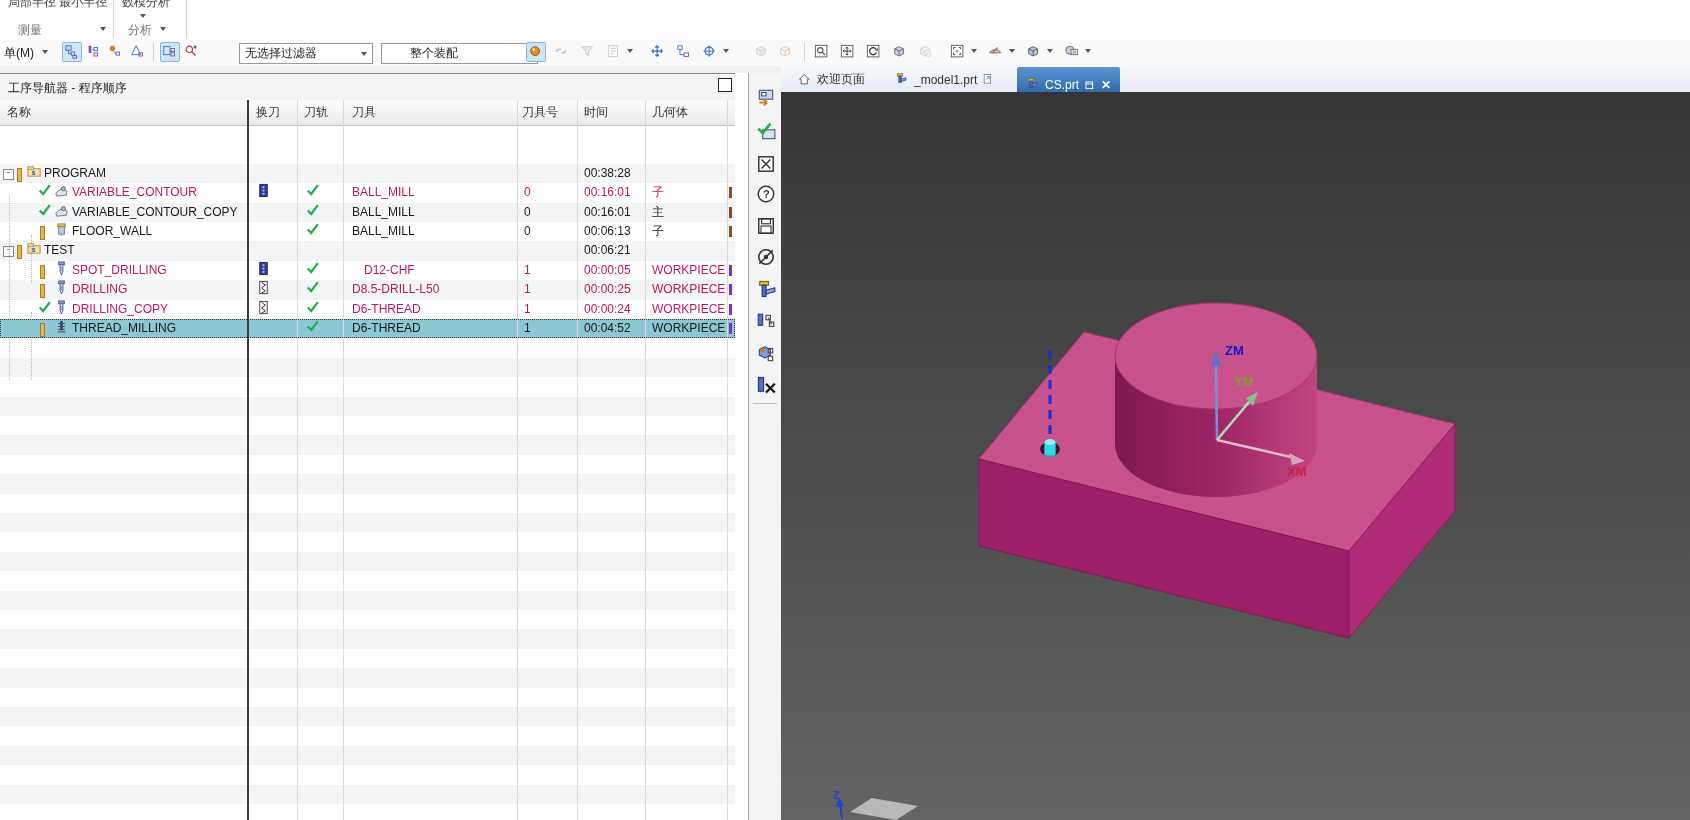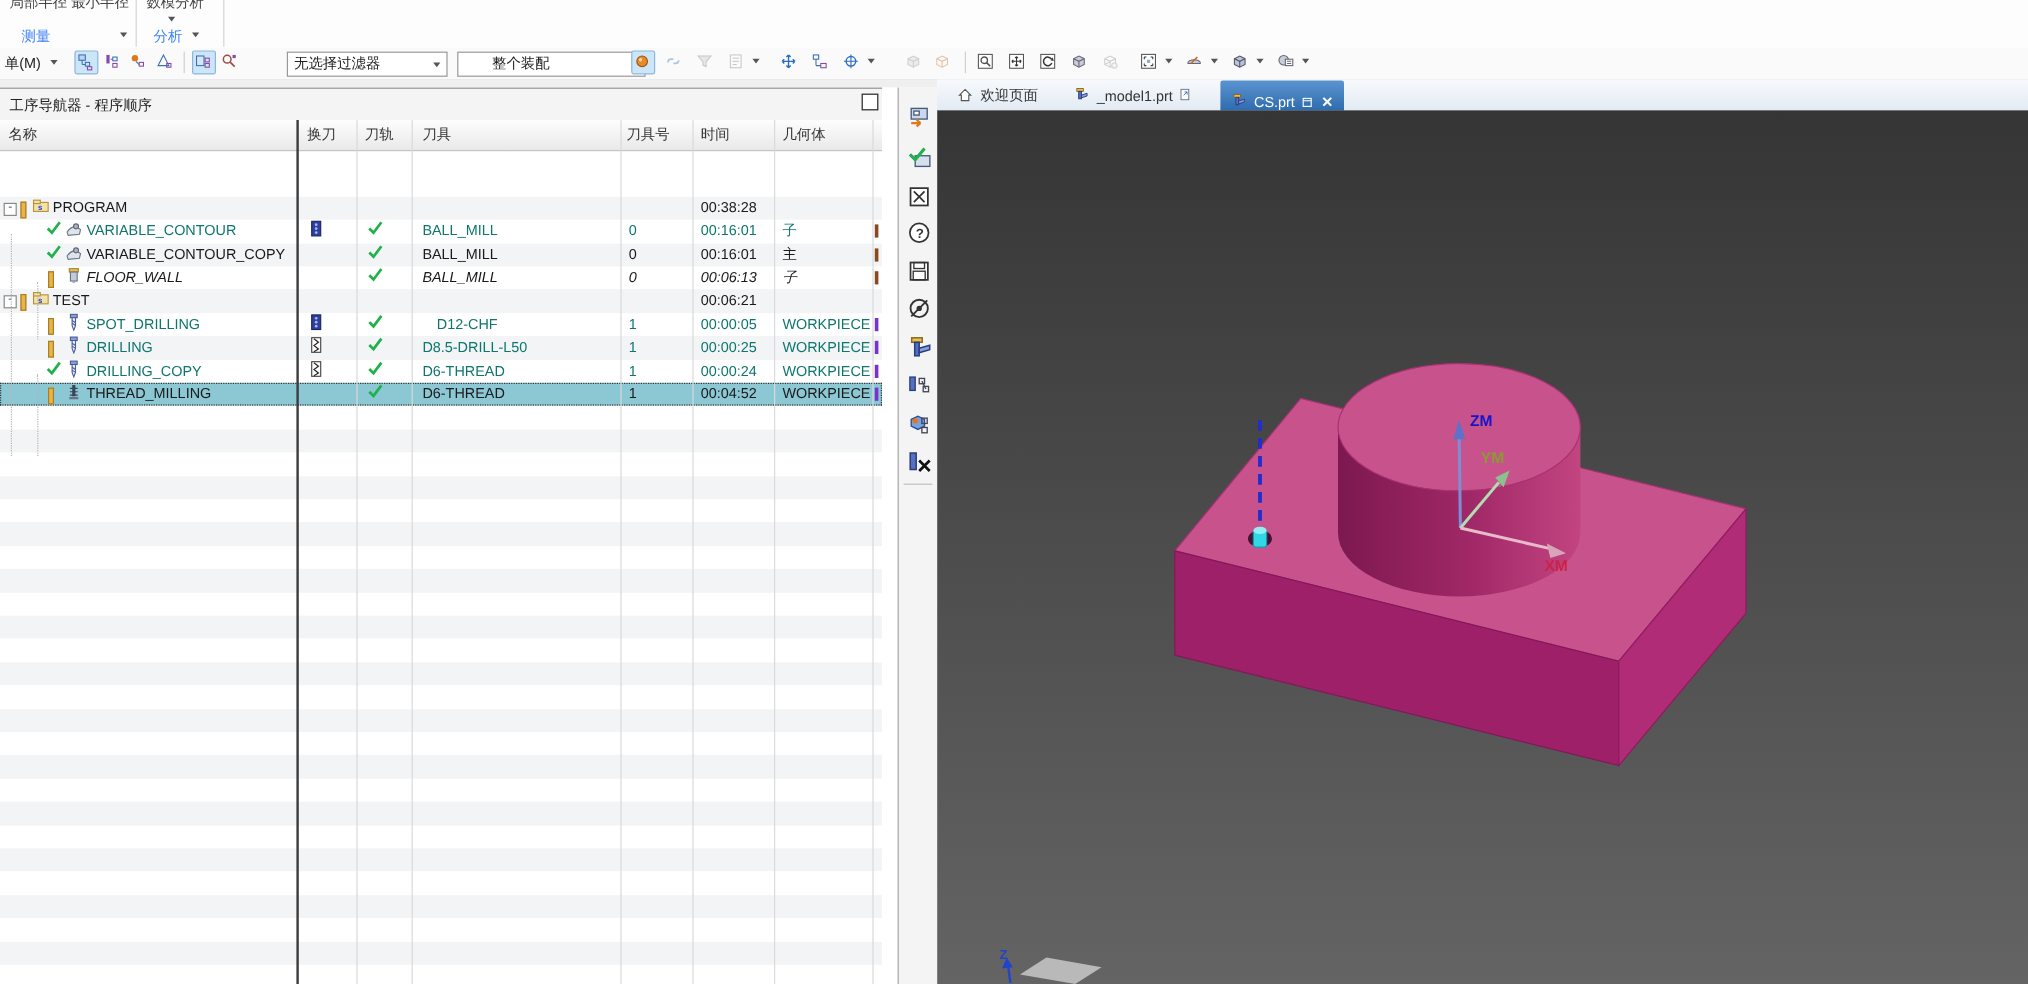--- a/index.html
+++ b/index.html
@@ -4,21 +4,21 @@
 <style>
   html,body{margin:0;padding:0;}
   body{width:1690px;height:820px;position:relative;overflow:hidden;background:#fff;
        font-family:"Liberation Sans",sans-serif;font-size:12px;color:#1a1a1a;}
   .abs{position:absolute;}
   .caret{width:0;height:0;border-left:3.5px solid transparent;border-right:3.5px solid transparent;
          border-top:4px solid #555;display:inline-block;}
   
   #ribbon{left:0;top:0;width:1690px;height:40px;background:#fdfdfd;border-bottom:1px solid #d8d8d8;overflow:hidden;}
   .ribbon-clip{top:-6px;color:#444;}
-  .grp-label{top:22px;color:#3b82f6;}
+  .grp-label{top:22px;color:#737373;}
   .vsep{width:0;border-left:1px solid #d5d5d5;top:0;height:39px;}
   
   #toolbar2{left:0;top:40px;width:1690px;height:26px;background:#fafafa;border-bottom:1px solid #cfcfcf;}
   .icon-btn{width:20px;height:20px;top:2px;display:flex;align-items:center;justify-content:center;border-radius:2px;}
   .icon-btn.sel{background:#cde6f7;border:1px solid #88b7dd;width:18px;height:18px;}
   .icon-btn.ghost{opacity:.38;}
   .tsep{width:0;border-left:1px solid #d0d0d0;top:3px;height:18px;}
   .combo{height:19px;top:3px;background:#fff;border:1px solid #999;display:flex;align-items:center;
          justify-content:space-between;padding:0 5px;color:#222;}
   
@@ -28,21 +28,21 @@
   #panel-title span{position:absolute;left:8px;top:6px;color:#222;}
   #pmax{left:718px;top:4px;width:12px;height:12px;background:#fff;border:1.5px solid #222;}
   #phead{left:0;top:26px;width:735px;height:25px;background:linear-gradient(#fdfdfd,#e9e9e9);
          border-bottom:1px solid #c4c4c4;}
   .hcell{top:0;height:25px;line-height:25px;color:#333;}
   #rows{left:0;top:51px;width:735px;height:696px;}
   .row{left:0;width:735px;height:19.4px;}
   .row.even{background:#f3f4f6;}
   .row.sel{background:#8cc7d4;outline:1px dotted #333;outline-offset:-1px;}
   .cell{position:absolute;top:0;height:19.4px;line-height:19.4px;white-space:nowrap;}
-  .purple{color:#0f766e;}
+  .purple{color:#be185d;}
   .clamp{position:absolute;top:4px;width:3px;height:12px;background:#e6b54c;border:1px solid #a97f22;}
   .expand{position:absolute;top:5px;width:9px;height:9px;background:#fff;border:1px solid #888;
           font:9px/7px "Liberation Mono",monospace;text-align:center;color:#333;}
   .colline{top:26px;height:721px;width:0;border-left:1px solid #dadada;}
   .colline.dark{border-left:2px solid #3c3c3c;}
   .sliver{position:absolute;top:4px;width:3px;height:11px;}
   
   #gutter{left:735px;top:73px;width:13px;height:747px;background:#fff;}
   #sidebar{left:748px;top:73px;width:33px;height:747px;background:#f4f4f4;border-left:1px solid #a8a8a8;}
   .side-btn{left:5px;width:23px;height:23px;display:flex;align-items:center;justify-content:center;}
@@ -317,21 +317,21 @@
         <span class="cell" style="left: 72px;">VARIABLE_CONTOUR_COPY</span>
         <span class="cell" style="left: 306px;"><svg width="14" height="14" viewBox="0 0 16 16">
             <polyline points="2,8.5 6,12.5 13.5,2.5" stroke="#21b14c" stroke-width="2.6" fill="none"></polyline>
           </svg></span>
         <span class="cell" style="left: 352px;">BALL_MILL</span>
         <span class="cell" style="left: 524px;">0</span>
         <span class="cell" style="left: 584px;">00:16:01</span>
         <span class="cell" style="left: 652px;">主</span>
         <div class="sliver" style="left: 729px; background: rgb(138, 74, 32);"></div>
       </div>
-      <div class="abs row" style="top: 97px; font-style: italic;">
+      <div class="abs row" style="top: 97px;">
         <div class="clamp" style="left: 40px;"></div>
         <span class="cell" style="left: 54px;"><svg width="15" height="15" viewBox="0 0 16 16">
             <rect x="4" y="2" width="8" height="3" fill="#e8c050" stroke="#a8842a"></rect>
             <rect x="5" y="5" width="6" height="8" fill="#c3cad8" stroke="#66758c"></rect>
             <path d="M5,13 L8,15 L11,13" fill="#9aa6ba"></path>
           </svg></span>
         <span class="cell" style="left: 72px;">FLOOR_WALL</span>
         <span class="cell" style="left: 306px;"><svg width="14" height="14" viewBox="0 0 16 16">
             <polyline points="2,8.5 6,12.5 13.5,2.5" stroke="#21b14c" stroke-width="2.6" fill="none"></polyline>
           </svg></span>

